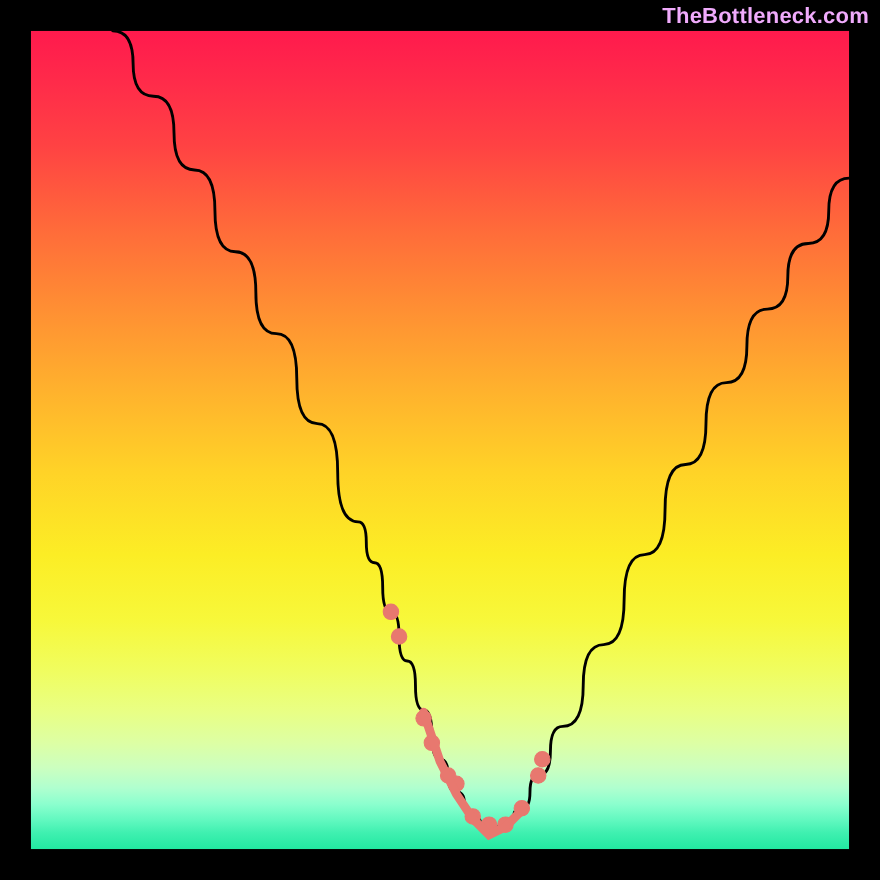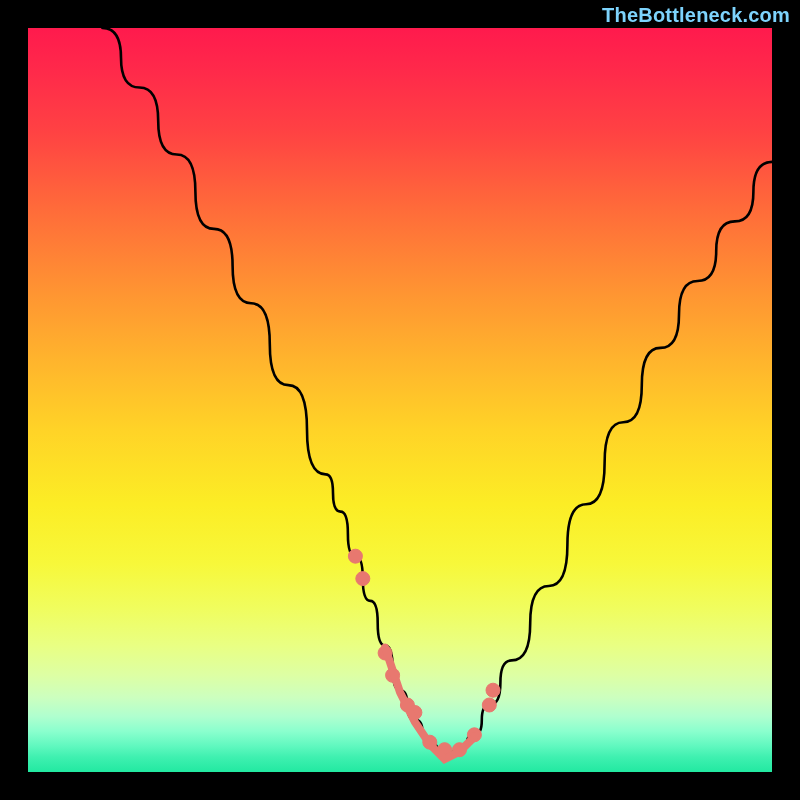--- a/index.html
+++ b/index.html
@@ -52,21 +52,21 @@
       #8bffce 94.5%,
       #60f8bf 96.5%,
       #3ff0b0 98%,
       #22e9a1 100%
     );
   }
   .watermark {
     position: absolute;
     top: 4px;
     right: 10px;
-    color: #7dd3fc;
+    color: #f0abfc;
     font-size: 20px;
     font-weight: 600;
     user-select: none;
     letter-spacing: 0.2px;
   }
   svg.curve {
     position: absolute;
     top: 0;
     left: 0;
     width: 744px;

